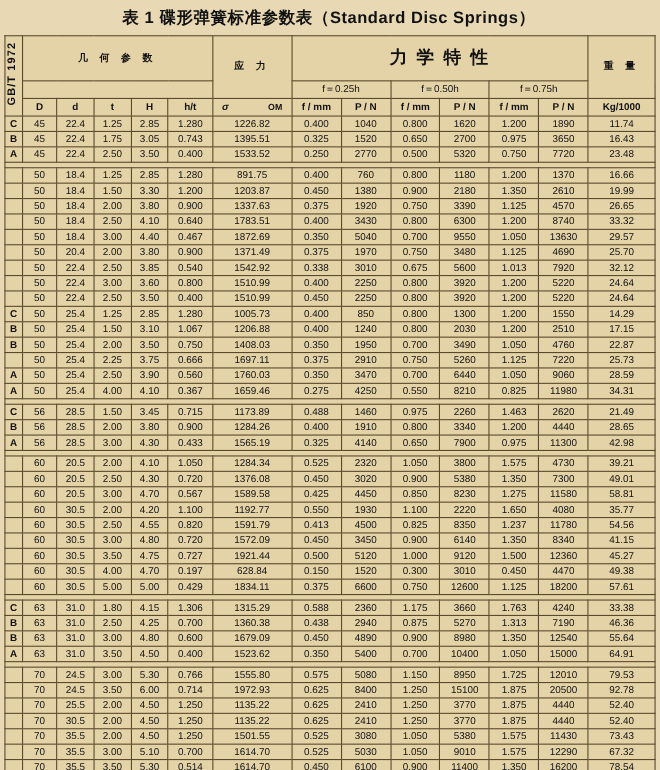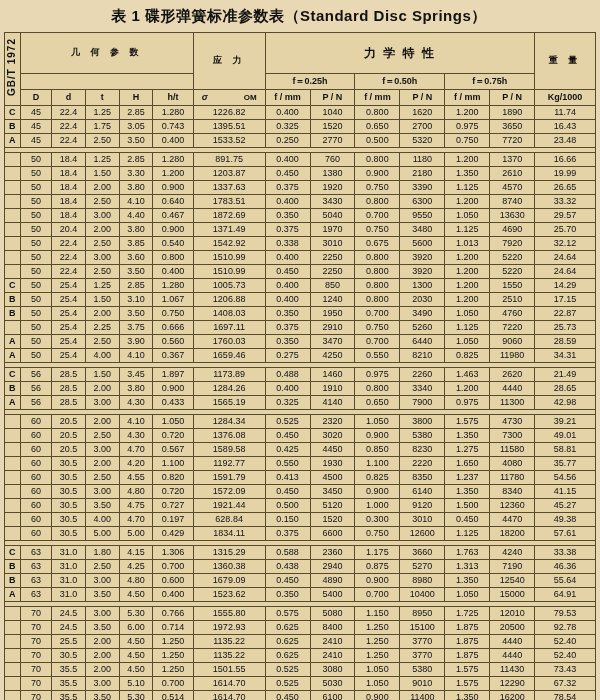--- a/index.html
+++ b/index.html
@@ -45,26 +45,26 @@
     background:#dfcb9c;
     font-weight:bold;
   }
   .grouphdr td{
     font-size:13px;
     font-weight:bold;
     letter-spacing:4px;
     height:40px;
   }
   .grouphdr td.small{
-    font-size:12px;
+    font-size:16px;
     letter-spacing:2px;
   }
   .subhdr td{
     font-size:9px;
-    font-weight:bold;
+    font-weight:normal;
     height:15px;
   }
   .colhdr td{
     font-size:10px;
     font-weight:bold;
     height:15px;
   }
   .vert{
     writing-mode:vertical-rl;
     text-orientation:mixed;
@@ -442,21 +442,21 @@
         </tr>
         <tr>
           <td class="rowspacer" colspan="14"></td>
         </tr>
         <tr class="datarow">
           <td class="cls">C</td>
           <td>56</td>
           <td>28.5</td>
           <td>1.50</td>
           <td>3.45</td>
-          <td>1.897</td>
+          <td>0.715</td>
           <td>1173.89</td>
           <td>0.488</td>
           <td>1460</td>
           <td>0.975</td>
           <td>2260</td>
           <td>1.463</td>
           <td>2620</td>
           <td>21.49</td>
         </tr>
         <tr class="datarow">

